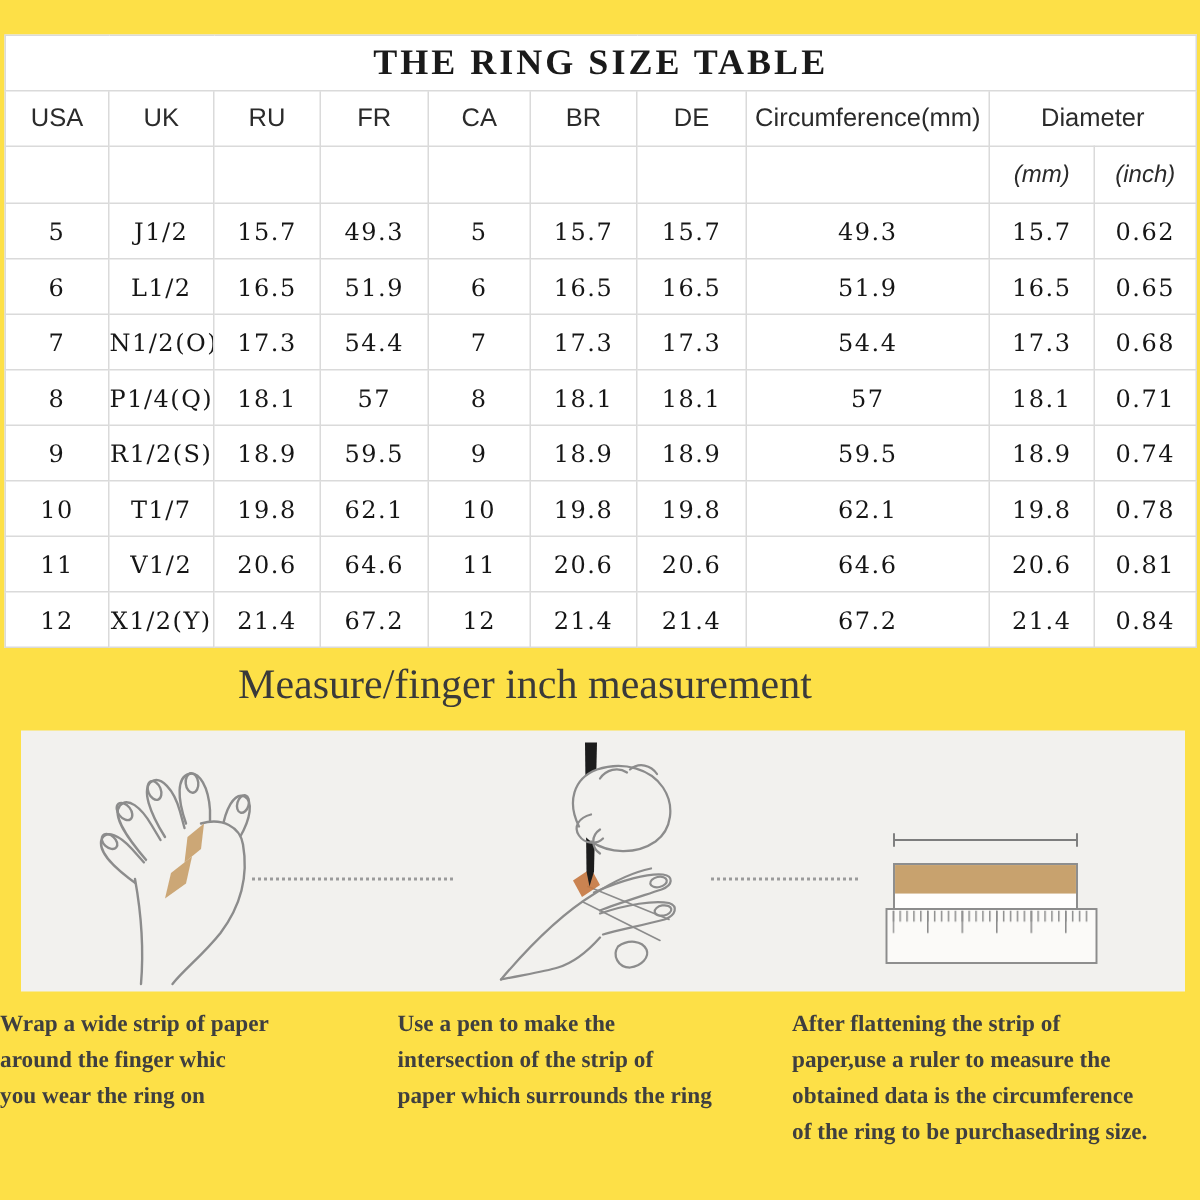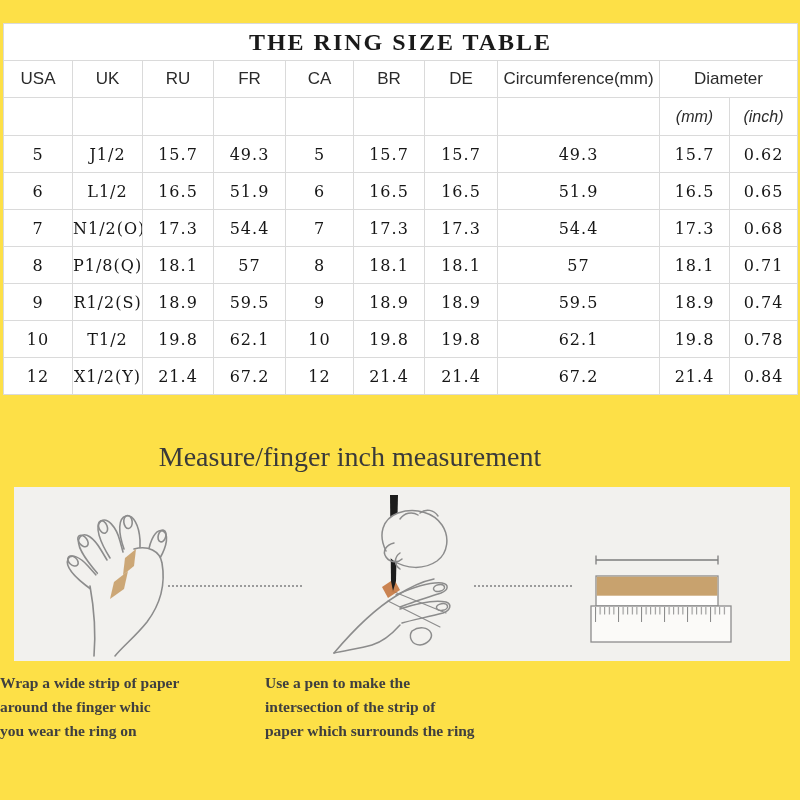--- a/index.html
+++ b/index.html
@@ -117,21 +117,21 @@
           <td>54.4</td>
           <td>7</td>
           <td>17.3</td>
           <td>17.3</td>
           <td>54.4</td>
           <td>17.3</td>
           <td>0.68</td>
         </tr>
         <tr>
           <td>8</td>
-          <td>P1/8(Q)</td>
+          <td>P1/4(Q)</td>
           <td>18.1</td>
           <td>57</td>
           <td>8</td>
           <td>18.1</td>
           <td>18.1</td>
           <td>57</td>
           <td>18.1</td>
           <td>0.71</td>
         </tr>
         <tr>
@@ -141,29 +141,41 @@
           <td>59.5</td>
           <td>9</td>
           <td>18.9</td>
           <td>18.9</td>
           <td>59.5</td>
           <td>18.9</td>
           <td>0.74</td>
         </tr>
         <tr>
           <td>10</td>
-          <td>T1/2</td>
+          <td>T1/7</td>
           <td>19.8</td>
           <td>62.1</td>
           <td>10</td>
           <td>19.8</td>
           <td>19.8</td>
           <td>62.1</td>
           <td>19.8</td>
           <td>0.78</td>
+        </tr>
+        <tr>
+          <td>11</td>
+          <td>V1/2</td>
+          <td>20.6</td>
+          <td>64.6</td>
+          <td>11</td>
+          <td>20.6</td>
+          <td>20.6</td>
+          <td>64.6</td>
+          <td>20.6</td>
+          <td>0.81</td>
         </tr>
         <tr>
           <td>12</td>
           <td>X1/2(Y)</td>
           <td>21.4</td>
           <td>67.2</td>
           <td>12</td>
           <td>21.4</td>
           <td>21.4</td>
           <td>67.2</td>
@@ -249,14 +261,20 @@
   <div class="caption c1">
     <div>Wrap a wide strip of paper</div>
     <div>around the finger whic</div>
     <div>you wear the ring on</div>
   </div>
   <div class="caption c2">
     <div>Use a pen to make the</div>
     <div>intersection of the strip of</div>
     <div>paper which surrounds the ring</div>
   </div>
+  <div class="caption c3">
+    <div>After flattening the strip of</div>
+    <div>paper,use a ruler to measure the</div>
+    <div>obtained data is the circumference</div>
+    <div>of the ring to be purchasedring size.</div>
+  </div>
 
 </div>
 
 </body></html>

